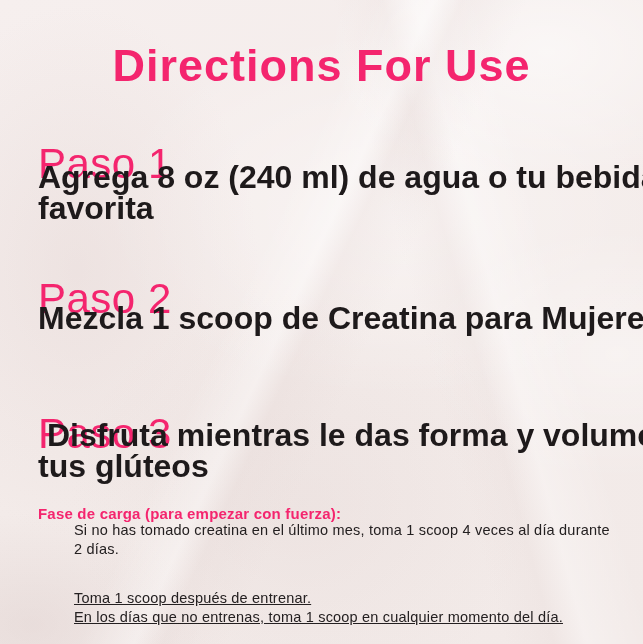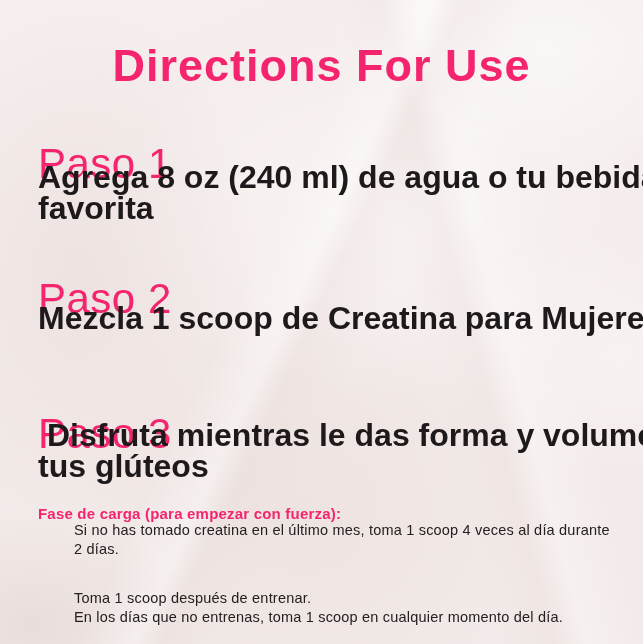--- a/index.html
+++ b/index.html
@@ -73,21 +73,21 @@
   }
   .s1h { top: 105px; }
   .s1b { top: 162px; }
   .s2h { top: 240px; }
   .s2b { top: 303px; }
   .s3h { top: 375px; }
   .s3b { top: 420px; }
   .p1h { top: 504px; }
   .p1b { top: 521px; }
   .p2h { top: 571px; }
-  .p2b { top: 589px; }
+  .p2b { top: 589px; text-decoration: underline; }
 </style>
 </head>
 <body>
 
 <div class="canvas" style="--pink: #F4256E; --black: #1E1A1B; background-color: rgb(244, 237, 235);">
   <div class="crease"></div>
 
   <h1 class="abs title">Directions For Use</h1>
 
   <h2 class="abs step-heading s1h">Paso 1</h2>

